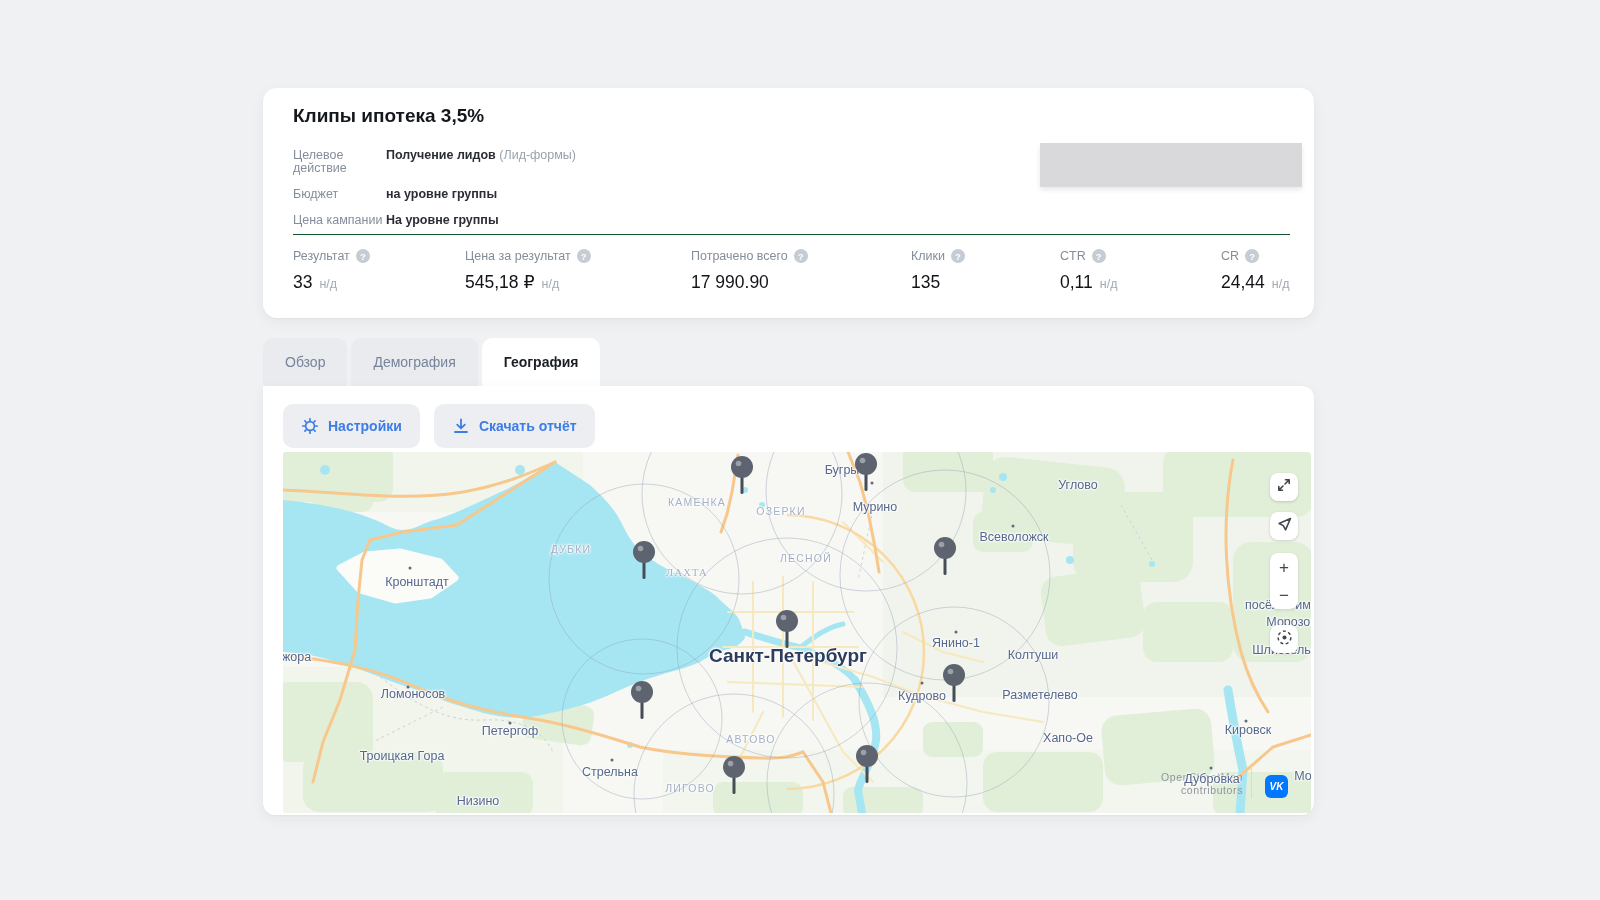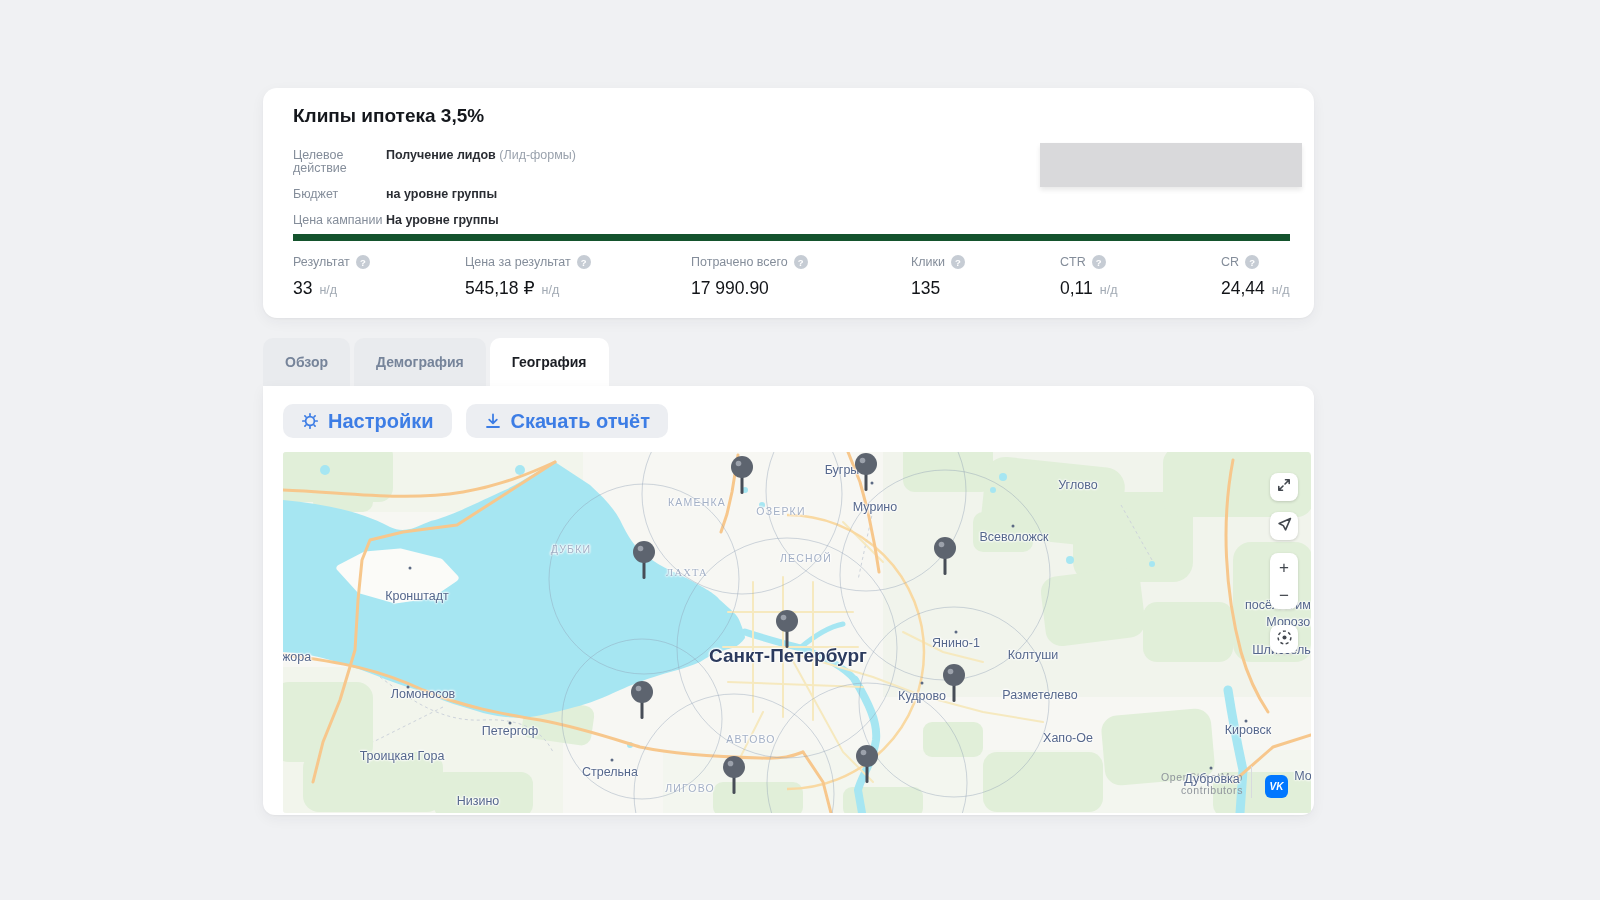--- a/index.html
+++ b/index.html
@@ -8,44 +8,44 @@
 
   
   .summary-card{position:absolute;left:263px;top:88px;width:1051px;height:230px;background:#fff;
     border-radius:14px;box-shadow:0 1px 2px rgba(40,45,60,.04),0 4px 14px rgba(40,45,60,.05);}
   .card-title{position:absolute;left:30px;top:17px;font-size:19px;font-weight:700;color:#14171c;margin:0;}
   .info-rows{position:absolute;left:30px;top:61px;display:grid;grid-template-columns:93px auto;row-gap:13px;font-size:12.5px;line-height:13px;}
   .info-label{color:#848d9a;}
   .info-value{color:#2a2d33;font-weight:600;}
   .info-value .secondary{color:#9aa2ad;font-weight:400;}
   .redacted{position:absolute;left:777px;top:55px;width:262px;height:44px;background:#d9d9db;box-shadow:0 3px 5px rgba(0,0,0,.09);}
-  .stats{position:absolute;left:30px;right:24px;top:146px;border-top:7px solid #14532d;padding-top:14px;display:flex;}
+  .stats{position:absolute;left:30px;right:24px;top:146px;border-top:1px solid #14532d;padding-top:14px;display:flex;}
   .stat:nth-child(1){width:172px;}
   .stat:nth-child(2){width:226px;}
   .stat:nth-child(3){width:220px;}
   .stat:nth-child(4){width:149px;}
   .stat:nth-child(5){width:161px;}
   .stat-label{font-size:12.5px;color:#848d9a;display:flex;align-items:center;gap:6px;}
   .help{width:14px;height:14px;border-radius:50%;background:#c6ccd4;color:#fff;font-size:9.5px;font-weight:700;
     display:inline-flex;align-items:center;justify-content:center;cursor:pointer;flex:0 0 14px;}
   .stat-value{margin-top:9px;font-size:17.5px;font-weight:500;color:#121418;display:flex;align-items:baseline;gap:7px;}
   .stat-unit{font-size:12.5px;font-weight:400;color:#a2aab4;}
 
   
   .tabs{position:absolute;left:263px;top:338px;height:48px;display:flex;gap:4px;}
   .tab{display:flex;align-items:center;padding:0 22px;background:#e9ebee;border-radius:10px 10px 0 0;
-    font-size:14px;color:#76849a;cursor:pointer;white-space:nowrap;font-weight:bold;}
+    font-size:14px;color:#76849a;cursor:pointer;white-space:nowrap;}
   .tab.active{background:#fff;color:#1b1e24;font-weight:700;}
 
   
   .content-card{position:absolute;left:263px;top:386px;width:1051px;height:429px;background:#fff;
     border-radius:0 12px 12px 12px;box-shadow:0 1px 2px rgba(40,45,60,.04),0 4px 14px rgba(40,45,60,.05);}
   .toolbar{position:absolute;left:20px;top:18px;display:flex;gap:14px;}
-  .btn{height:34px;display:flex;align-items:center;gap:9px;padding:0 18px;background:#eceef2;border:none;
-    border-radius:10px;color:#3d7de5;font-size:20px;font-weight:600;cursor:pointer;font-family:inherit;}
+  .btn{height:44px;display:flex;align-items:center;gap:9px;padding:0 18px;background:#eceef2;border:none;
+    border-radius:10px;color:#3d7de5;font-size:14px;font-weight:600;cursor:pointer;font-family:inherit;}
   .btn svg{display:block;}
 
   
   .map{position:absolute;left:20px;top:66px;width:1028px;height:361px;background:#f7f7f3;overflow:hidden;border-radius:3px;cursor:grab;}
   .map svg.base{position:absolute;left:0;top:0;z-index:0;}
   .map-attrib{position:absolute;right:68px;bottom:16px;z-index:1;text-align:right;font-size:10.5px;line-height:13px;
     color:#8f959c;letter-spacing:.6px;}
   .labels-layer{position:absolute;inset:0;z-index:2;pointer-events:none;}
   .map-label{position:absolute;transform:translate(-50%,-50%);white-space:nowrap;
     text-shadow:0 1px 2px #fff,0 -1px 2px #fff,1px 0 2px #fff,-1px 0 2px #fff;}
@@ -284,26 +284,26 @@
         <div>OpenStreetMap</div>
         <div>contributors</div>
       </div>
 
       <div class="labels-layer">
           <span class="map-label capital" style="left: 505px; top: 204px;">Санкт-Петербург</span>
           <span class="map-label city" style="left: 559px; top: 18px;">Бугры</span>
           <span class="map-label city" style="left: 592px; top: 55px;">Мурино</span>
           <span class="map-label city" style="left: 795px; top: 33px;">Углово</span>
           <span class="map-label city" style="left: 731px; top: 85px;">Всеволожск</span>
-          <span class="map-label city" style="left: 134px; top: 144px;">Кронштадт</span>
+          <span class="map-label city" style="left: 134px; top: 130px;">Кронштадт</span>
           <span class="map-label city" style="left: 673px; top: 191px;">Янино-1</span>
           <span class="map-label city" style="left: 727px; top: 203px; padding-left: 46px;">Колтуши</span>
           <span class="map-label city" style="left: 639px; top: 244px;">Кудрово</span>
           <span class="map-label city" style="left: 757px; top: 243px;">Разметелево</span>
-          <span class="map-label city" style="left: 140px; top: 242px;">Ломоносов</span>
+          <span class="map-label city" style="left: 130px; top: 242px;">Ломоносов</span>
           <span class="map-label city" style="left: 227px; top: 279px;">Петергоф</span>
           <span class="map-label city" style="left: 119px; top: 304px;">Троицкая Гора</span>
           <span class="map-label city" style="left: 327px; top: 320px;">Стрельна</span>
           <span class="map-label city" style="left: 195px; top: 349px;">Низино</span>
           <span class="map-label city" style="left: 965px; top: 278px;">Кировск</span>
           <span class="map-label city" style="left: 929px; top: 327px;">Дубровка</span>
           <span class="map-label city" style="left: 785px; top: 286px;">Хапо-Ое</span>
           <span class="map-label city" style="left: 9px; top: 205px;">Ижора</span>
           <span class="map-label city" style="left: 995px; top: 153px;">посёлок им</span>
           <span class="map-label city" style="left: 1012px; top: 170px;">Морозова</span>

